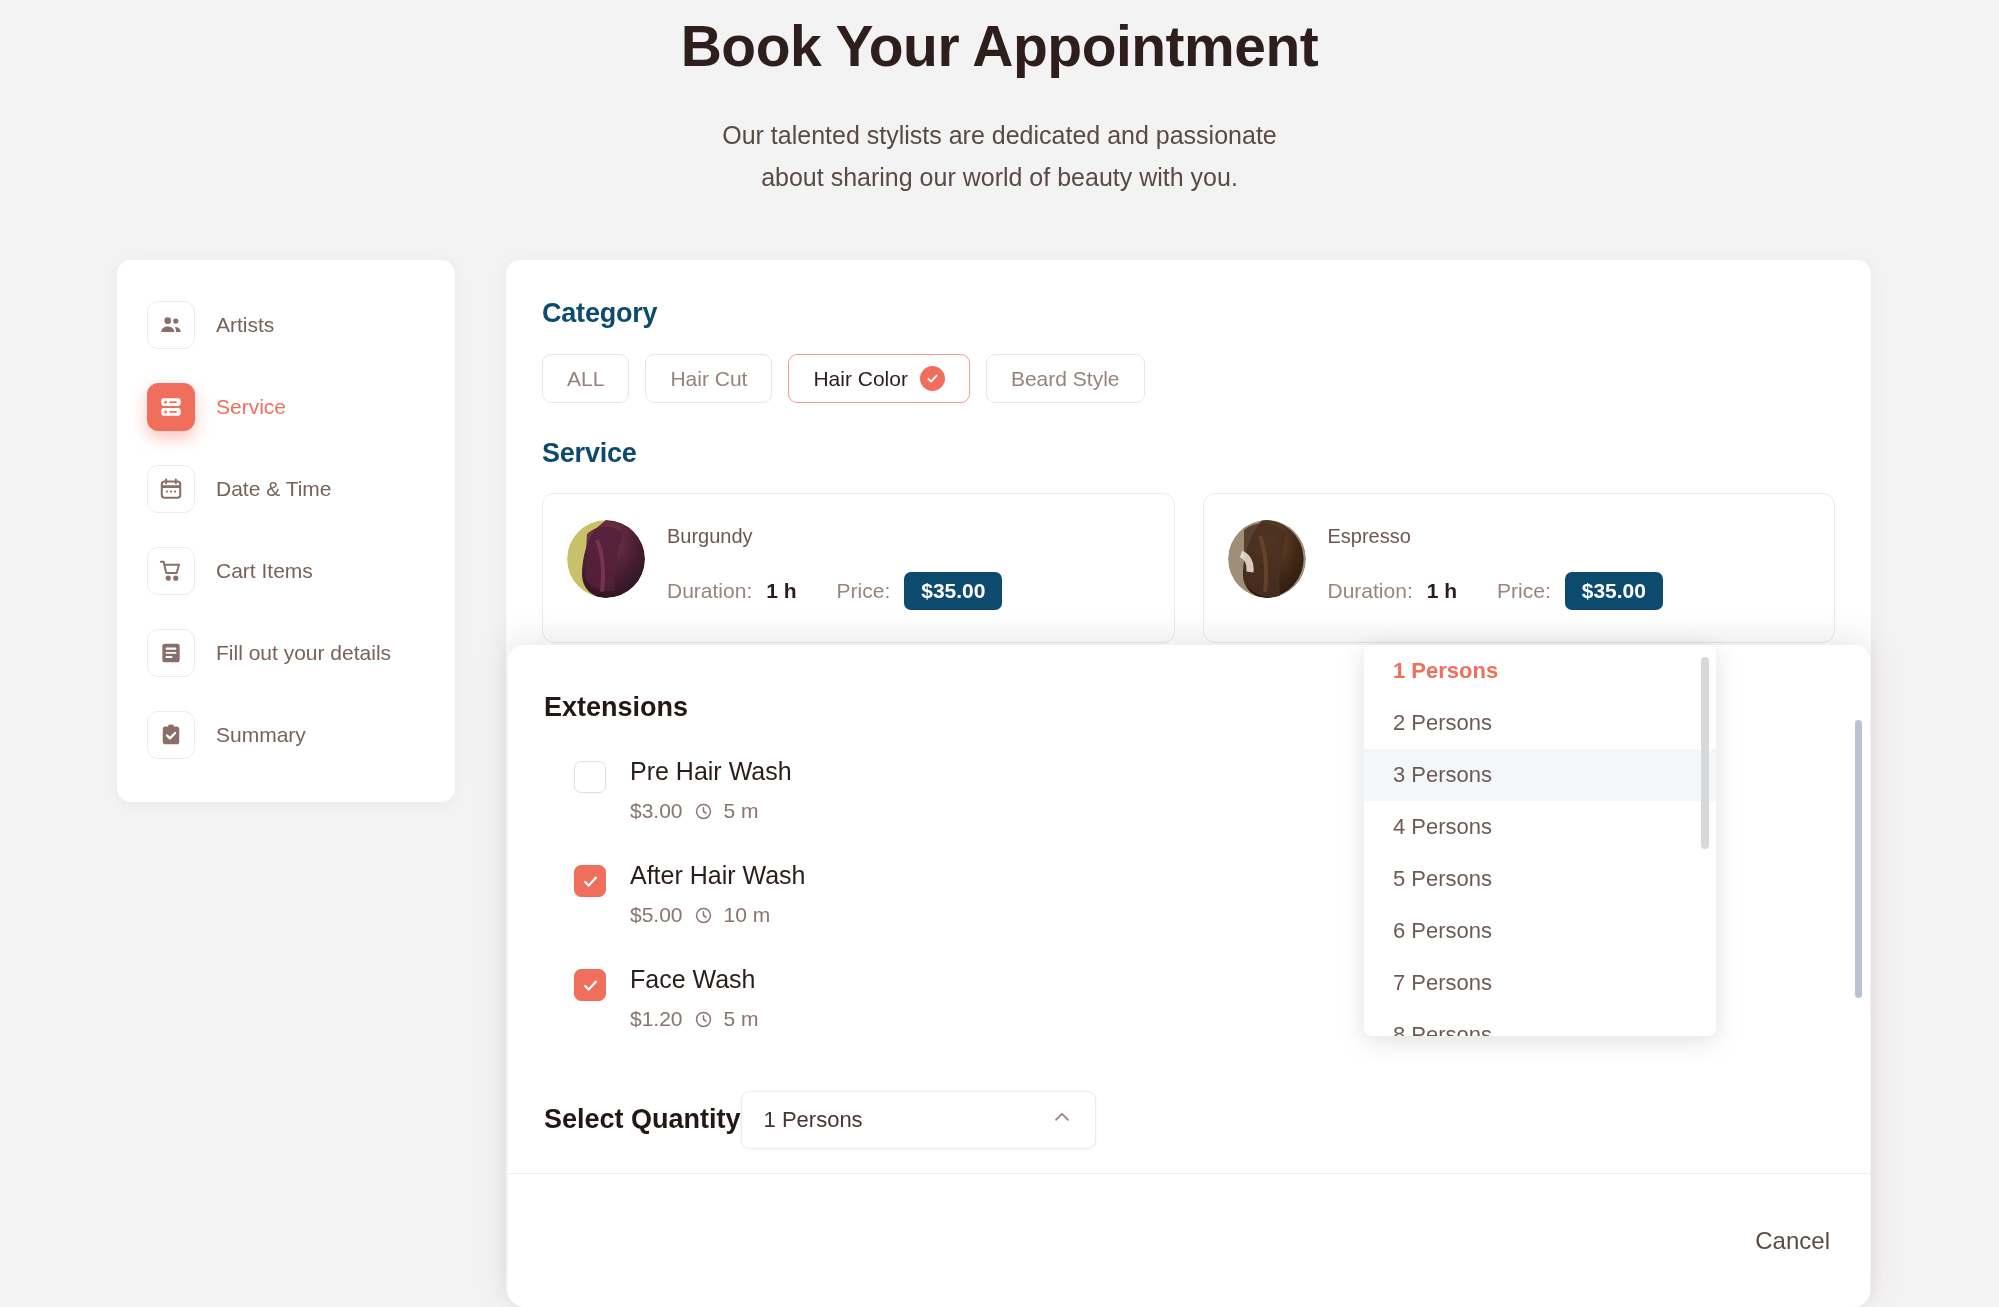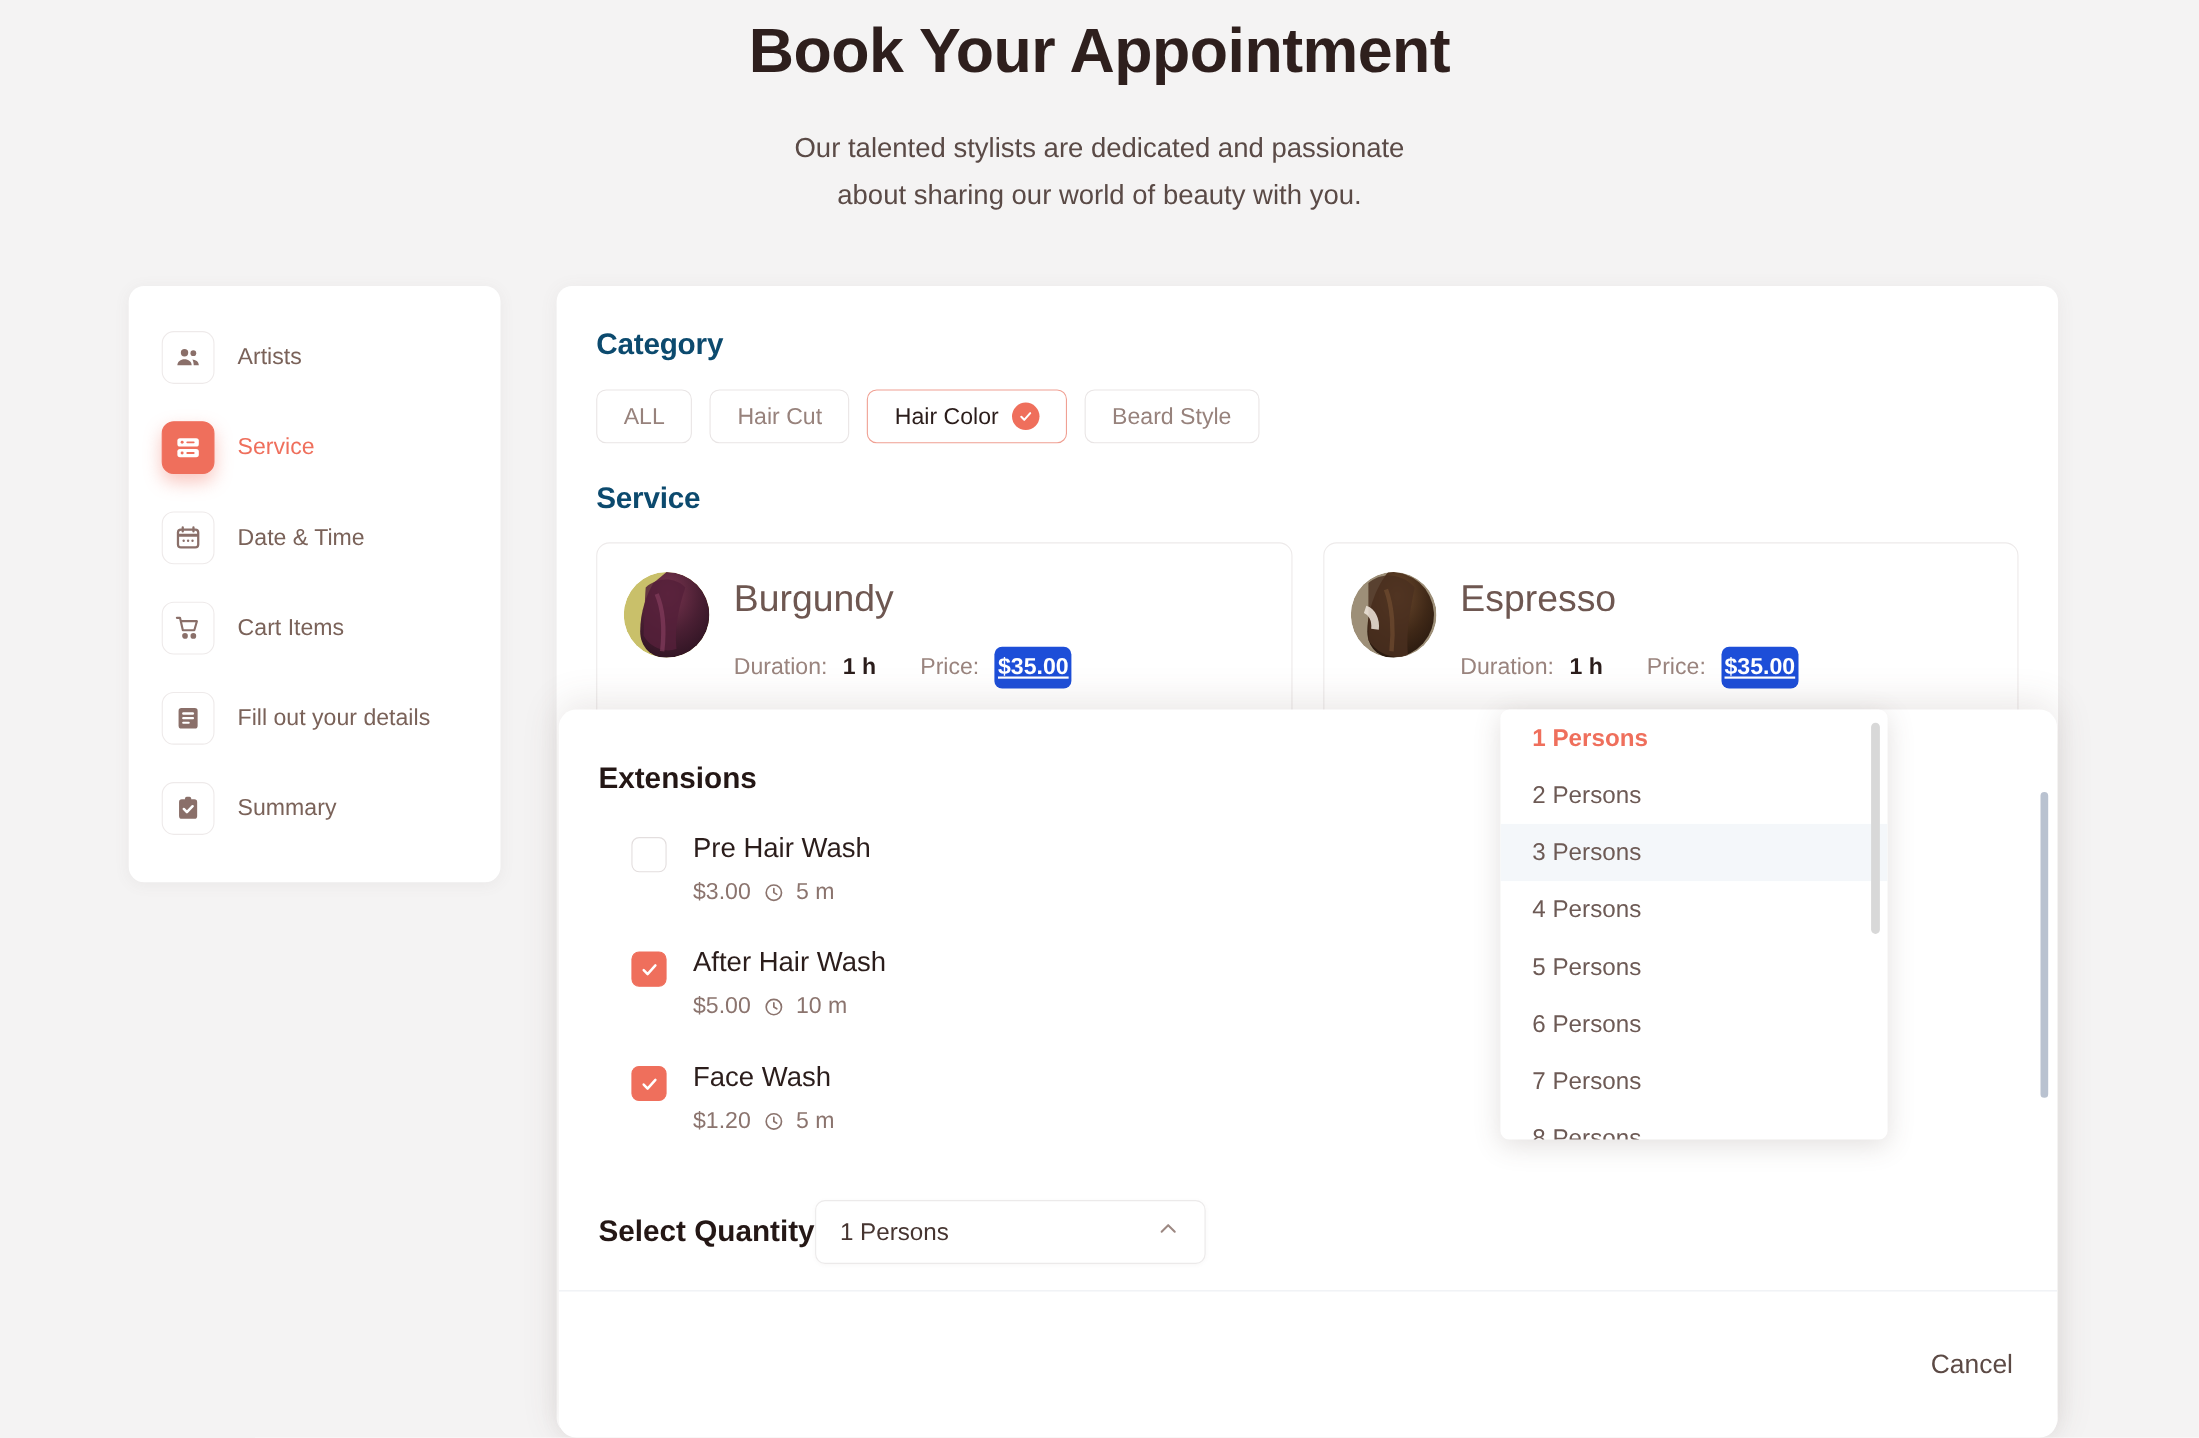--- a/index.html
+++ b/index.html
@@ -160,41 +160,40 @@
     cursor: pointer;
   }
   .avatar {
     width: 78px; height: 78px;
     min-width: 78px;
     border-radius: 50%;
     overflow: hidden;
   }
   .svc-info { padding-top: 5px; }
   .svc-name {
-    font-size: 34px;
+    font-size: 20px;
     color: #6e5751;
   }
   .svc-meta {
     margin-top: 24px;
     display: flex;
     align-items: center;
     gap: 14px;
     font-size: 21px;
     color: #9a847e;
     white-space: nowrap;
   }
   .svc-meta b { color: #2b1d1b; font-weight: bold; }
   .price-pill {
-    background: #1d4ed8;
+    background: #0c4a6e;
     color: #fff;
     font-weight: bold;
     font-size: 21px;
     border-radius: 7px;
-    padding: 7px 3px;
-    text-decoration: underline;
+    padding: 7px 17px;
   }
 
   
   .modal {
     position: absolute;
     left: 508px; top: 645px;
     width: 1362px;
     height: 662px;
     background: #ffffff;
     border-radius: 16px;

